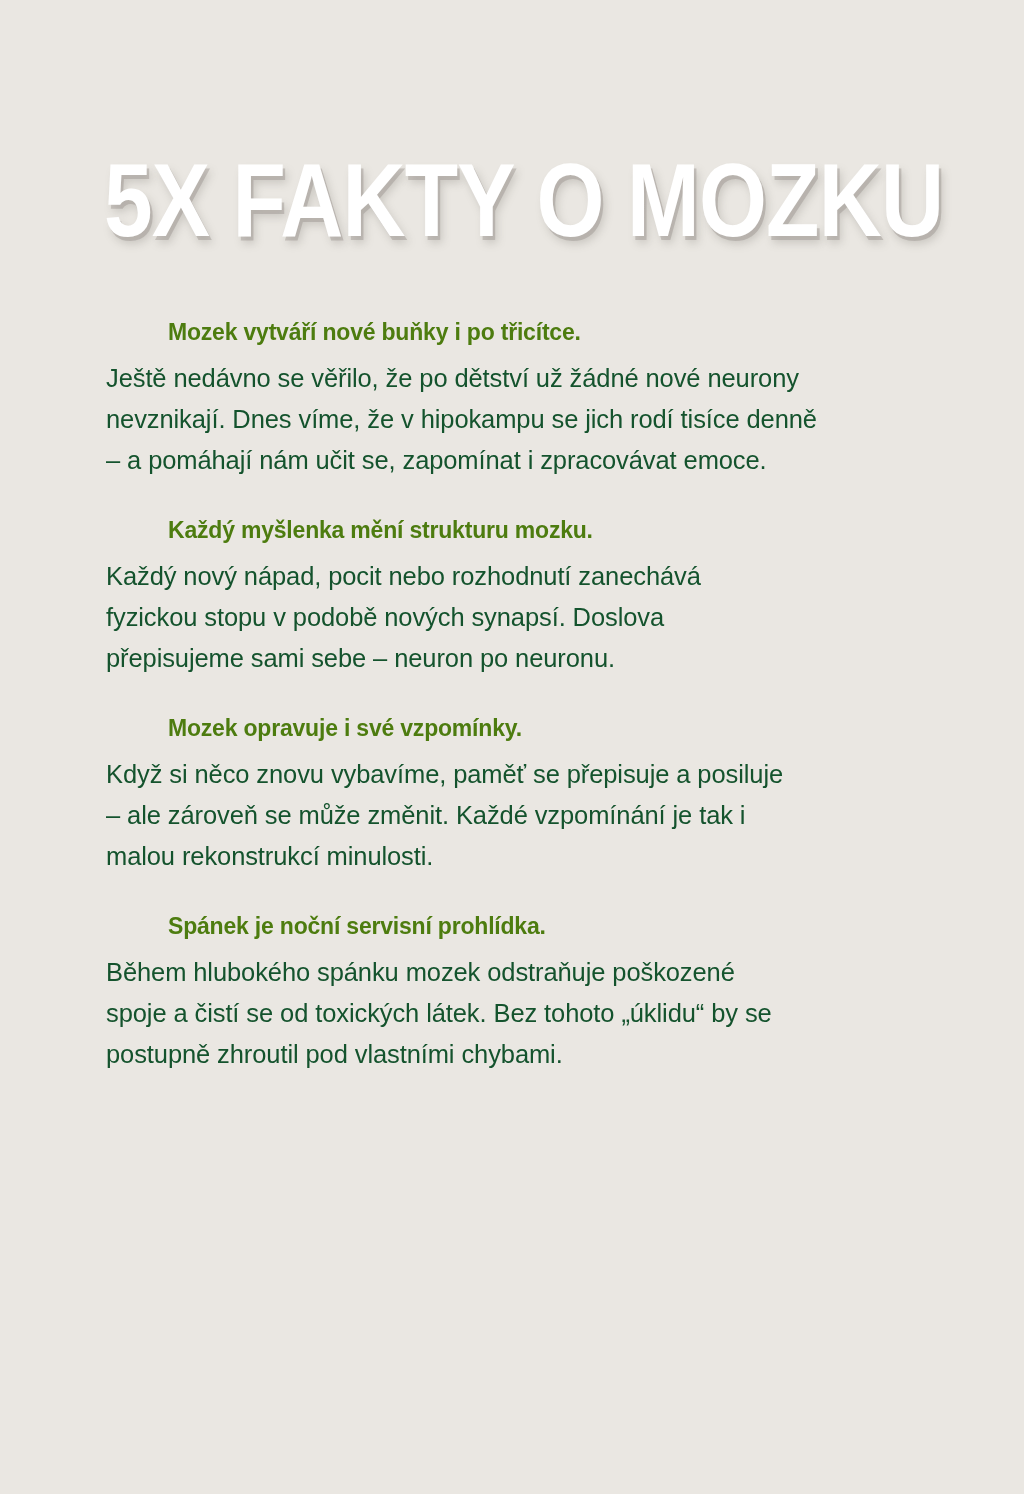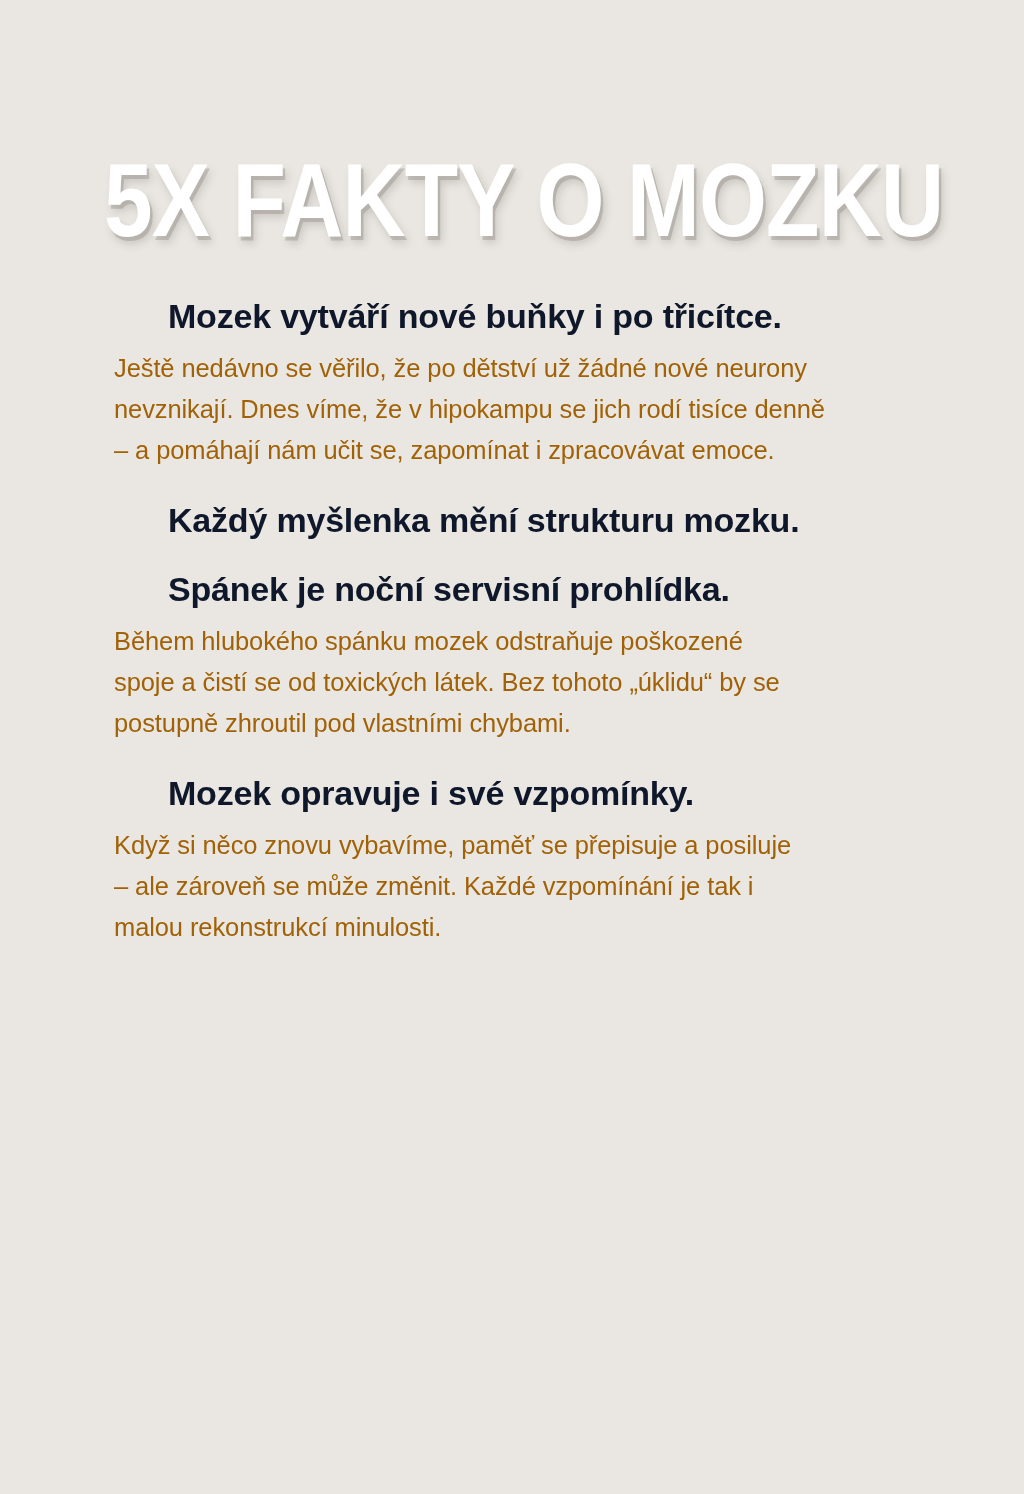--- a/index.html
+++ b/index.html
@@ -52,33 +52,33 @@
     left: 102px;
     top: 296px;
     width: 850px;
   }
   .fact {
     margin: 0 0 29px 0;
   }
   .fact:last-child { margin-bottom: 0; }
 
   .fact-heading {
-    margin: 0 0 6px 0;
+    margin: 16px 0 6px 0;
     padding-left: 66px;
-    color: #0f172a;
+    color: #4d7c0f;
     font-family: "Liberation Sans", sans-serif;
     font-weight: 700;
-    font-size: 34px;
+    font-size: 23px;
     line-height: 40px;
     letter-spacing: -0.2px;
     white-space: nowrap;
   }
   .fact-body {
-    margin: 12px;
-    color: #a16207;
+    margin: 4px;
+    color: #14532d;
     font-family: "Liberation Sans", sans-serif;
     font-weight: 400;
     font-size: 25.5px;
     line-height: 41px;
     letter-spacing: -0.1px;
     white-space: pre-line;
   }
 </style>
 </head>
 <body>
@@ -94,30 +94,33 @@
     <section class="fact">
       <h2 class="fact-heading">Mozek vytváří nové buňky i po třicítce.</h2>
       <p class="fact-body"> Ještě nedávno se věřilo, že po dětství už žádné nové neurony
 nevznikají. Dnes víme, že v hipokampu se jich rodí tisíce denně
 – a pomáhají nám učit se, zapomínat i zpracovávat emoce.</p>
     </section>
 
 
     <section class="fact">
       <h2 class="fact-heading">Každý myšlenka mění strukturu mozku.</h2>
+      <p class="fact-body"> Každý nový nápad, pocit nebo rozhodnutí zanechává
+fyzickou stopu v podobě nových synapsí. Doslova
+přepisujeme sami sebe – neuron po neuronu.</p>
+    </section>
+
+    <section class="fact">
+      <h2 class="fact-heading">Mozek opravuje i své vzpomínky.</h2>
+      <p class="fact-body"> Když si něco znovu vybavíme, paměť se přepisuje a posiluje
+– ale zároveň se může změnit. Každé vzpomínání je tak i
+malou rekonstrukcí minulosti.</p>
     </section>
 
     <section class="fact">
       <h2 class="fact-heading">Spánek je noční servisní prohlídka.</h2>
       <p class="fact-body"> Během hlubokého spánku mozek odstraňuje poškozené
 spoje a čistí se od toxických látek. Bez tohoto „úklidu“ by se
 postupně zhroutil pod vlastními chybami.</p>
     </section>
 
-    <section class="fact">
-      <h2 class="fact-heading">Mozek opravuje i své vzpomínky.</h2>
-      <p class="fact-body"> Když si něco znovu vybavíme, paměť se přepisuje a posiluje
-– ale zároveň se může změnit. Každé vzpomínání je tak i
-malou rekonstrukcí minulosti.</p>
-    </section>
-
   </div>
 </div>
 
 </body></html>

